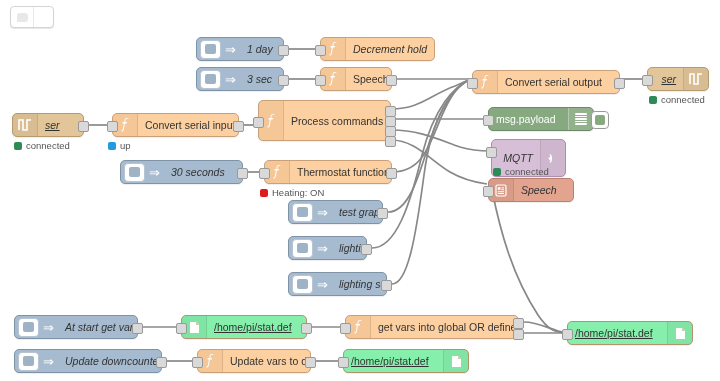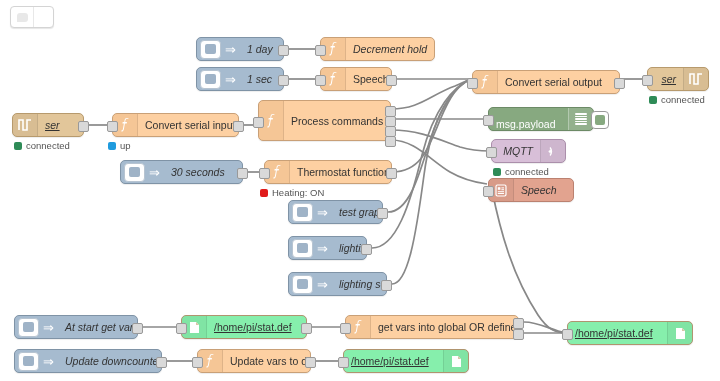--- a/index.html
+++ b/index.html
@@ -118,21 +118,21 @@
     border-radius: 2px;
   }
   .port.in  { left: -6px; }
   .port.out { right: -6px; }
 
   
   .n-function { background: #fdd0a2; border-color: #c9a077; }
   .n-function .icell { background: rgba(190,130,70,.13); }
   .n-inject   { background: #a6bbcf; border-color: #7f93a6; }
   .n-serial   { background: #e2c69a; border-color: #b79a6d; text-decoration: underline; }
-  .n-debug    { background: #87a980; border-color: #6c8a66; color:#ffffff;align-items:flex-end; }
+  .n-debug    { background: #87a980; border-color: #6c8a66; color:#ffffff; }
   .n-mqtt     { background: #d8bfd8; border-color: #ab8fab; }
   .n-speech   { background: #e2a38f; border-color: #bb8170; }
   .n-file     { background: #86efac; border-color: #b0946f; text-decoration: underline; }
 
   
   .inject-btn {
     flex: 0 0 auto;
     width: 19px; height: 17px;
     margin-left: 3px;
     background: #ffffff;
@@ -254,21 +254,21 @@
     <span class="inject-arrow">⇒</span>
     <span class="label">1 day</span>
     <span class="port out" style="top:7px;"></span>
   </div>
 
   <div class="node n-inject italic" style="left:196px; top:67px; width:88px; height:24px;">
     <span class="inject-btn">
         <i></i>
       </span>
     <span class="inject-arrow">⇒</span>
-    <span class="label">1 sec</span>
+    <span class="label">3 sec</span>
     <span class="port out" style="top:7px;"></span>
   </div>
 
   <div class="node n-function" style="left:320px; top:37px; width:115px; height:24px;font-style:italic;">
     <span class="icell">
       <svg width="9" height="14" viewBox="0 0 9 14">
         <path d="M7.6 1.2c-1-.6-2.6-.5-3.1 1L4.2 4H6l-.3 1.4H3.9l-1 5.8c-.4 2-1.6 2.6-2.6 2.3l.3-1.3c.6.2 1.1 0 1.3-1.2l1-5.6H1.4L1.7 4h1.6l.3-1.9C3.9.2 5.7-.4 7.3.2z" fill="#ffffff"></path>
       </svg>
     </span>
     <span class="label">Decrement hold</span>
@@ -364,21 +364,21 @@
           <b></b>
           <b></b>
       </span>
     </span>
     <span class="port in" style="top:7px;"></span>
     <span class="dbg-toggle">
         <i></i>
       </span>
   </div>
 
-  <div class="node n-mqtt italic" style="left:491px; top:139px; width:75px; height:24px;">
+  <div class="node n-mqtt italic" style="left:491px; top:139px; width:75px; height:38px;">
     <span class="label" style="text-align:right;">MQTT</span>
     <span class="icell right">
       <svg width="13" height="13" viewBox="0 0 13 13">
         <path d="M3 2.5 A6 6 0 0 1 3 10.5" stroke="#ffffff" stroke-width="1.3" fill="none"></path>
         <path d="M3 4.6 A3.6 3.6 0 0 1 3 8.4" stroke="#ffffff" stroke-width="1.3" fill="none"></path>
         <circle cx="2.6" cy="6.5" r="1.1" fill="#ffffff"></circle>
       </svg>
     </span>
     <span class="port in" style="top:7px;"></span>
   </div>

